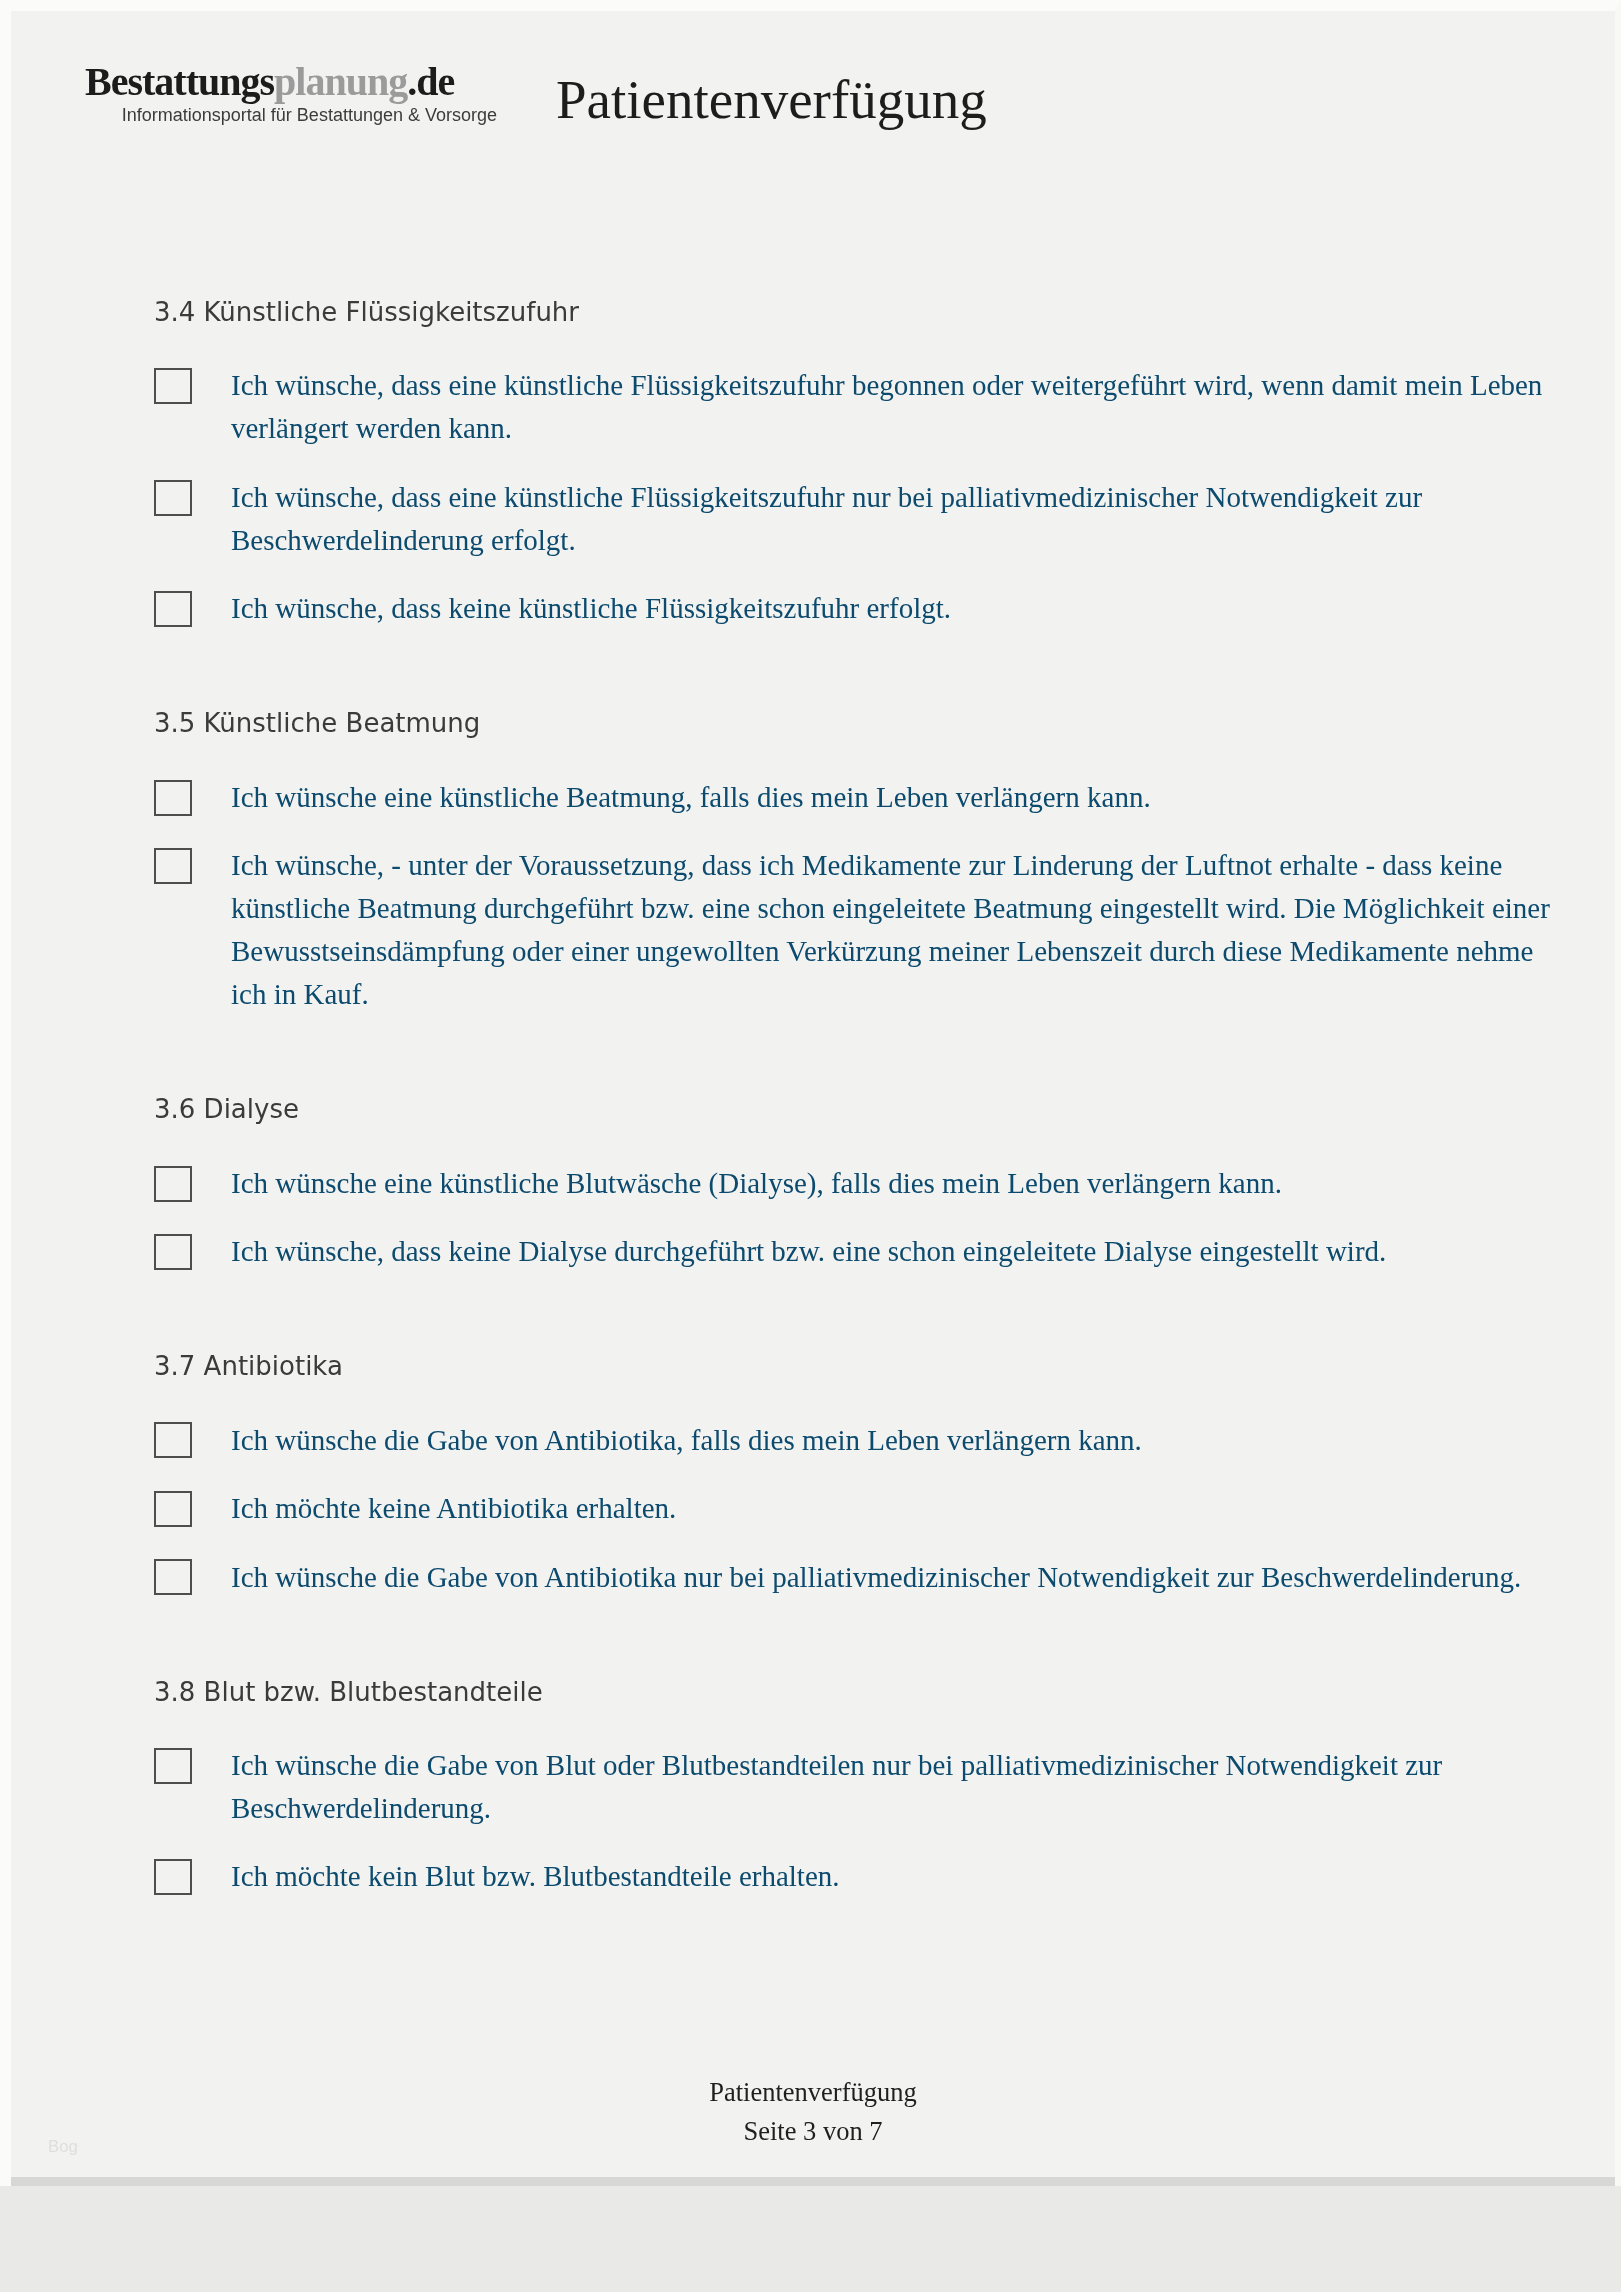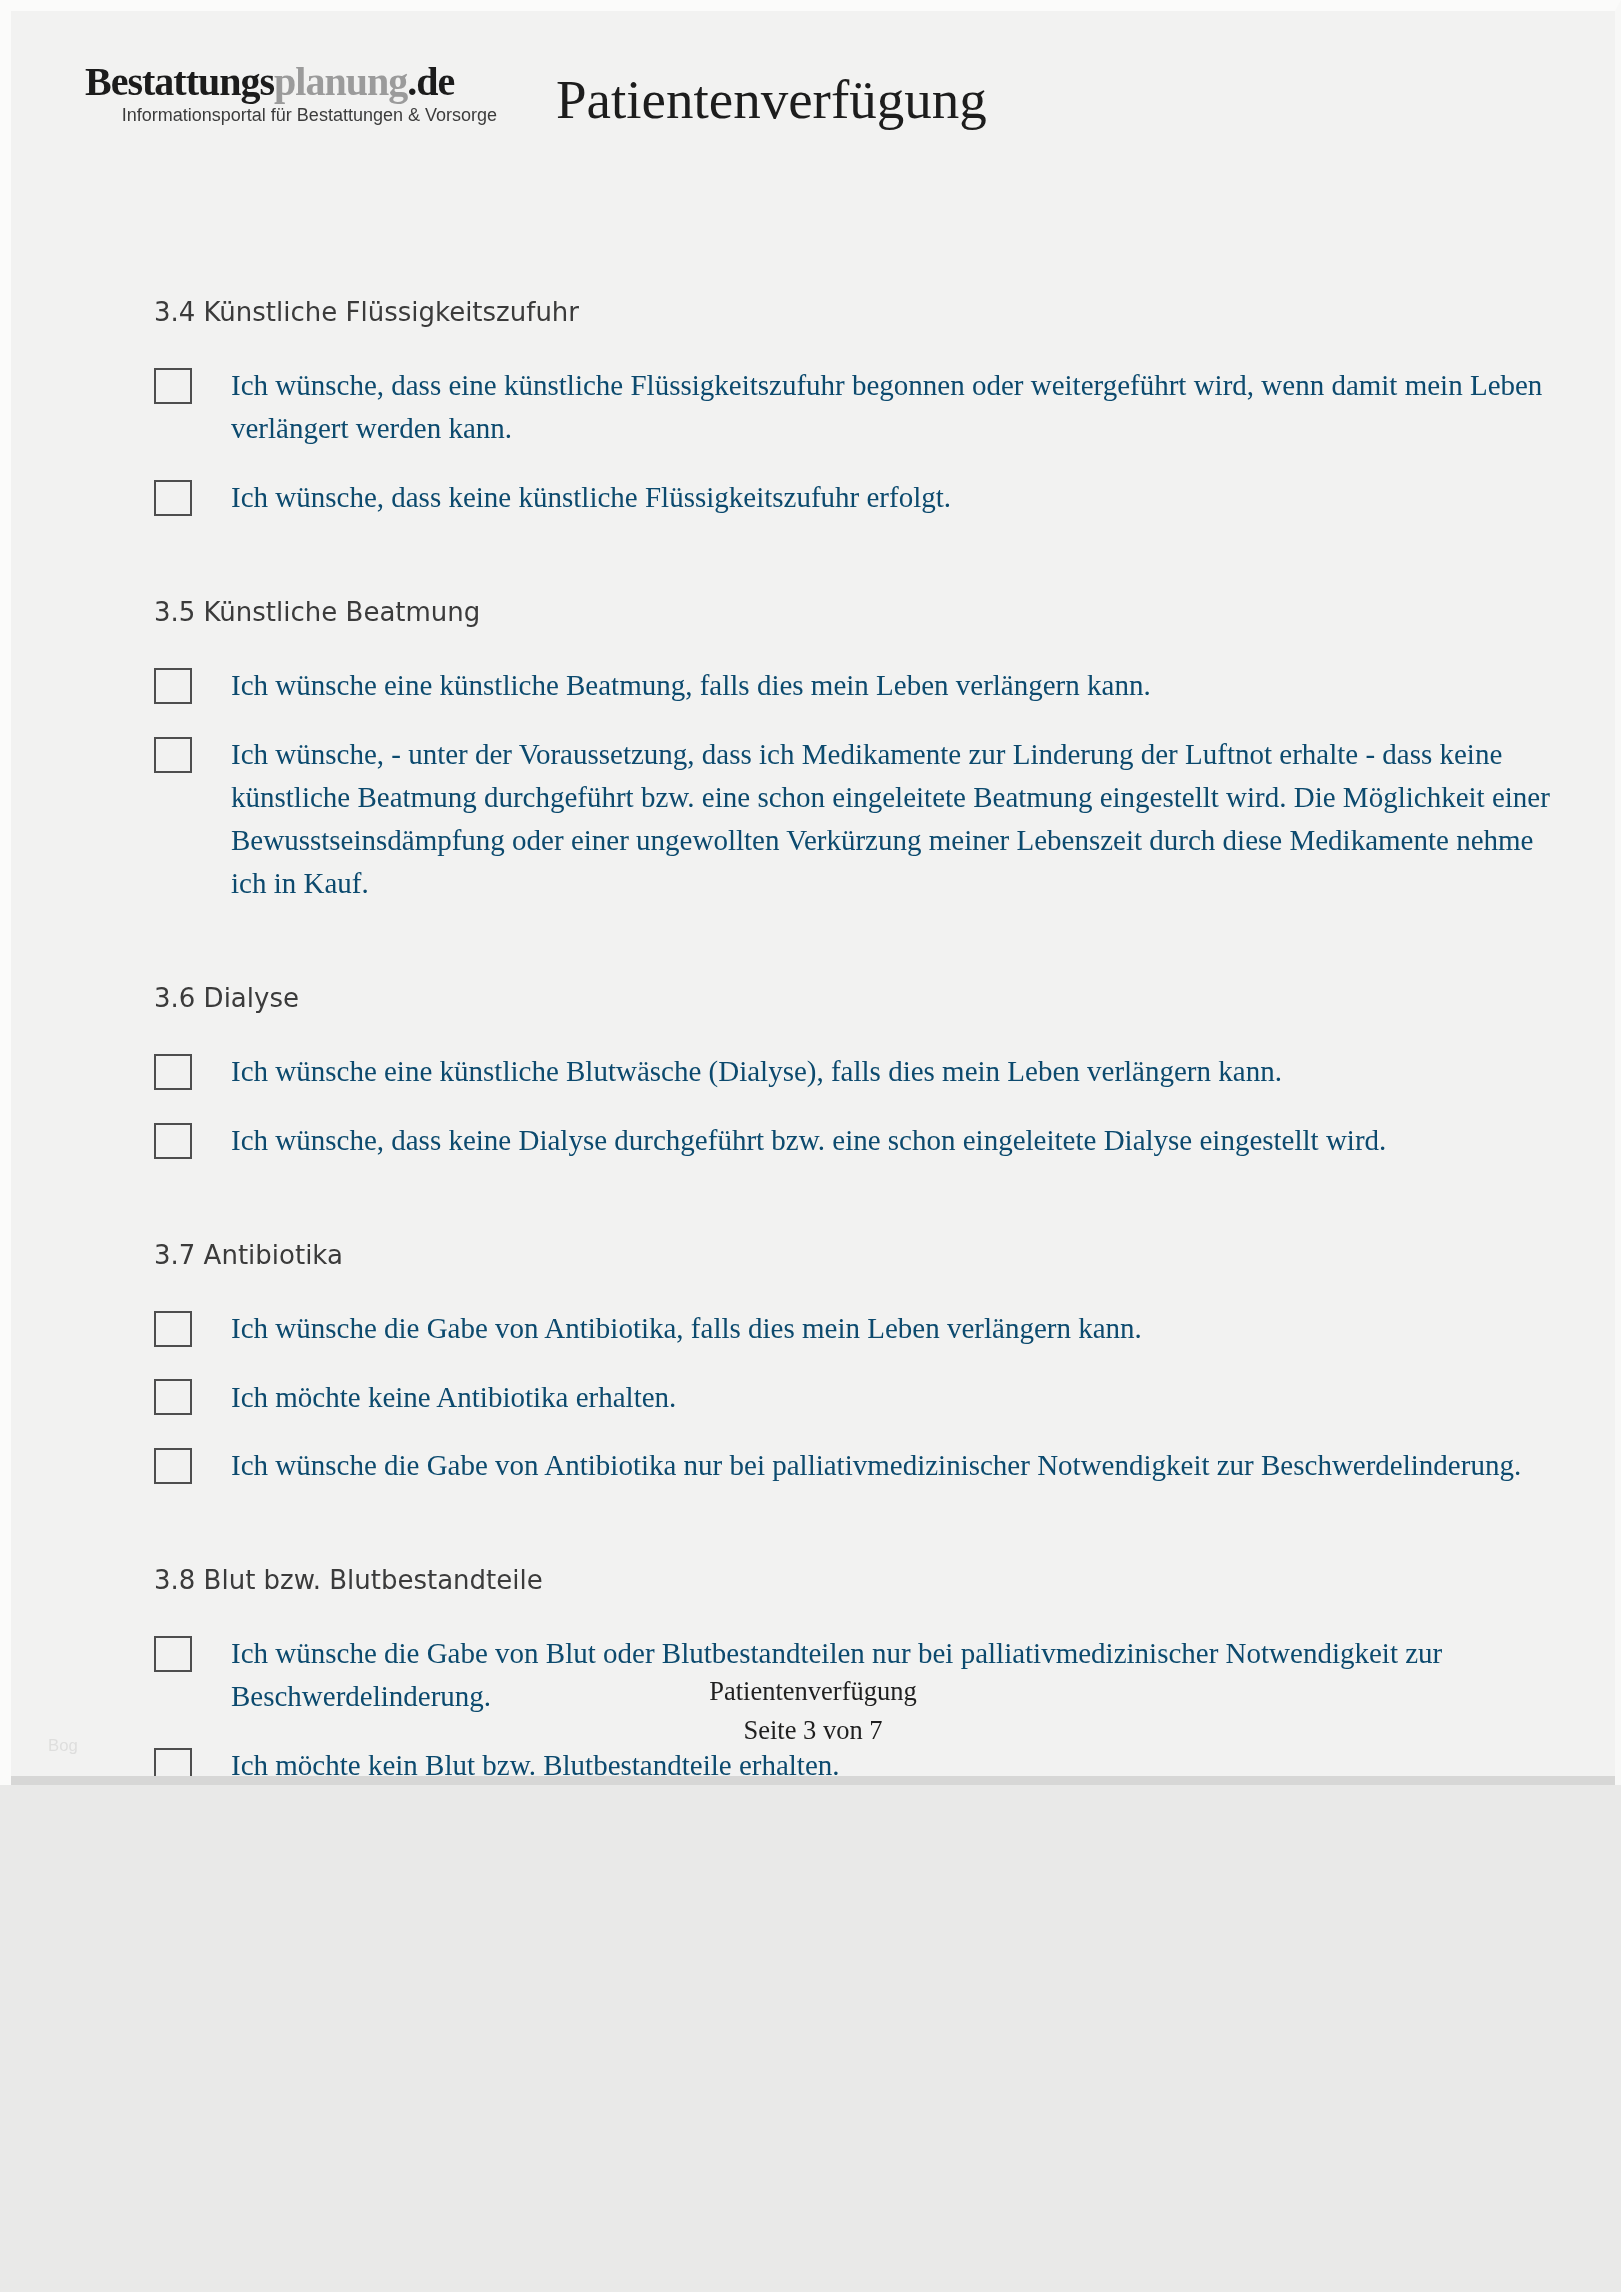--- a/index.html
+++ b/index.html
@@ -3,21 +3,21 @@
 <meta charset="utf-8">
 <title>Patientenverfügung – Seite 3</title>
 <style>
   * { box-sizing: border-box; margin: 0; padding: 0; }
   html, body { background: #e9e9e8; }
   body { font-family: "Liberation Serif", serif; }
 
   .page {
     position: relative;
     width: 1621px;
-    height: 1785px;
+    height: 2186px;
     margin: 0 auto;
     background: #f2f2f1;
     border-top: 11.8px solid #fbfbfa;
     border-left: 11.8px solid #fbfbfa;
     border-right: 6.9px solid #f8f8f7;
     overflow: hidden;
   }
 
   
   .header { position: absolute; top: 0; left: 0; right: 0; height: 186px; }
@@ -102,20 +102,24 @@
   <div class="content">
 
     <section class="sec">
       <h2 class="sec-heading">3.4 Künstliche Flüssigkeitszufuhr</h2>
       <div class="item">
         <span class="cb"></span>
         <p class="item-text">Ich wünsche, dass eine künstliche Flüssigkeitszufuhr begonnen oder weitergeführt wird, wenn damit mein Leben verlängert werden kann.</p>
       </div>
       <div class="item">
         <span class="cb"></span>
+        <p class="item-text">Ich wünsche, dass eine künstliche Flüssigkeitszufuhr nur bei palliativmedizinischer Notwendigkeit zur Beschwerdelinderung erfolgt.</p>
+      </div>
+      <div class="item">
+        <span class="cb"></span>
         <p class="item-text">Ich wünsche, dass keine künstliche Flüssigkeitszufuhr erfolgt.</p>
       </div>
     </section>
 
     <section class="sec">
       <h2 class="sec-heading">3.5 Künstliche Beatmung</h2>
       <div class="item">
         <span class="cb"></span>
         <p class="item-text">Ich wünsche eine künstliche Beatmung, falls dies mein Leben verlängern kann.</p>
       </div>

